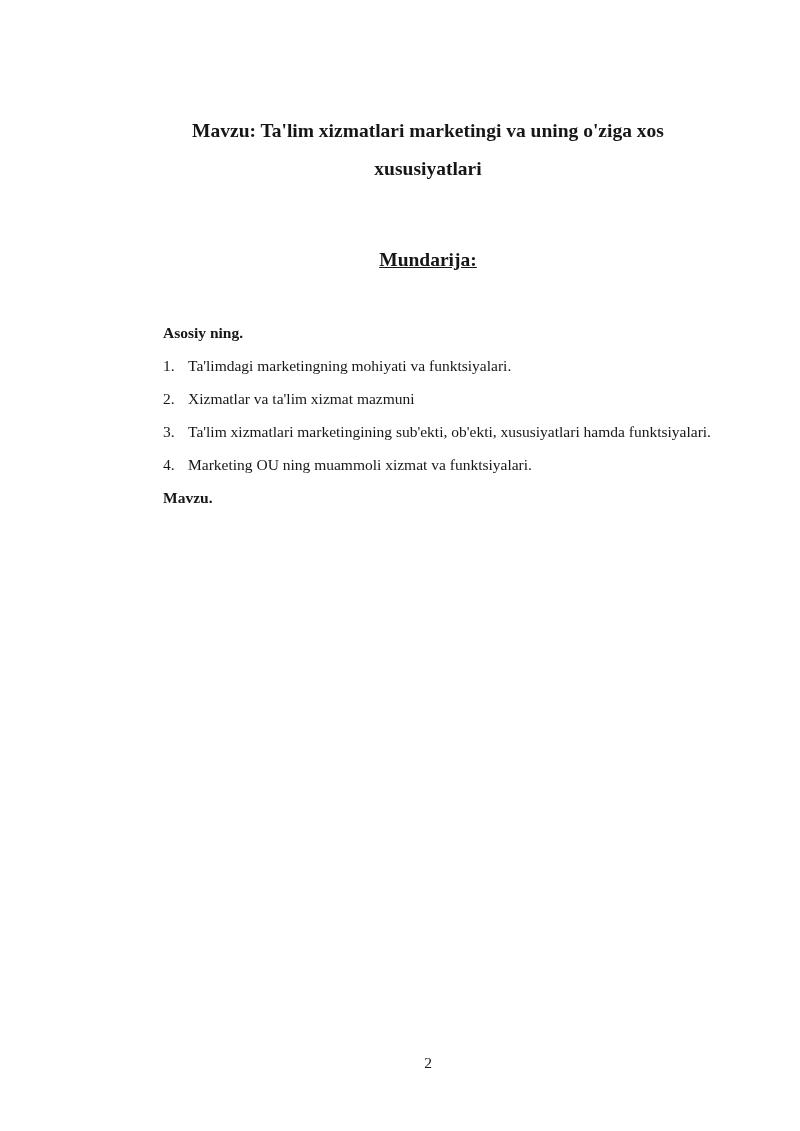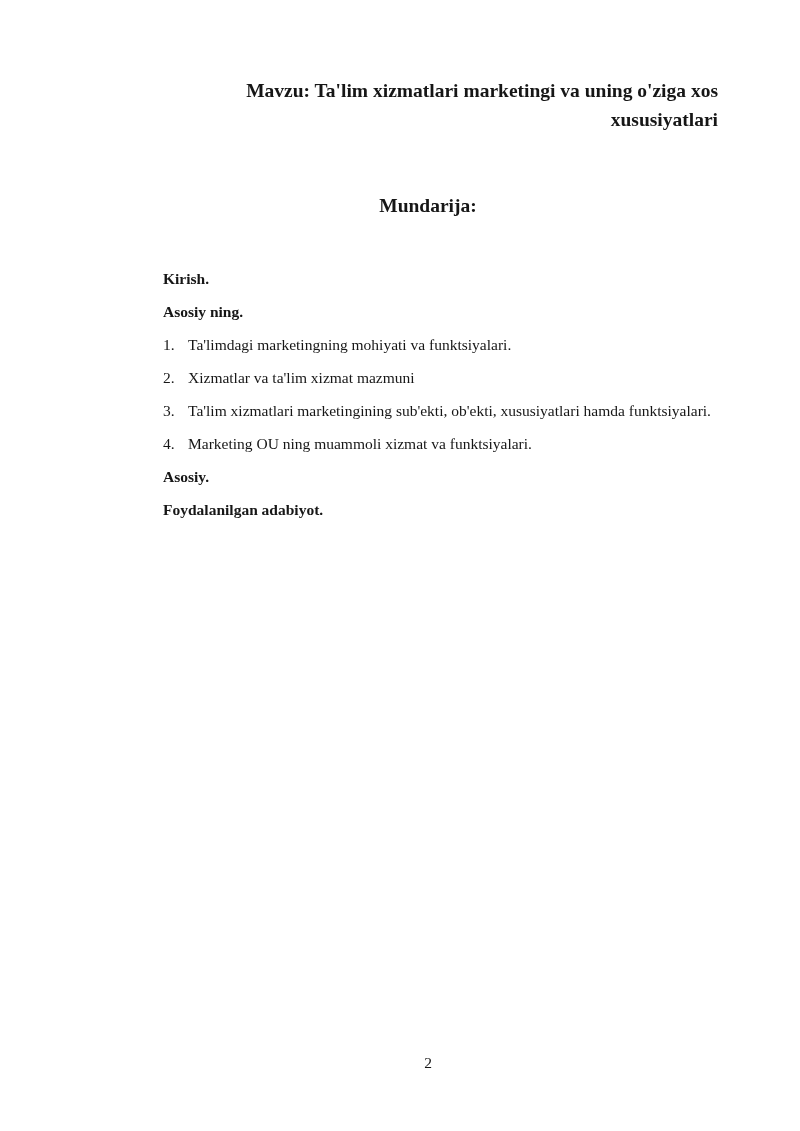--- a/index.html
+++ b/index.html
@@ -11,36 +11,37 @@
     position: relative;
     width: 800px;
     height: 1131px;
     background: #ffffff;
     font-family: "Liberation Serif", "DejaVu Serif", serif;
     color: #161616;
     overflow: hidden;
   }
   .doc-title {
     margin: 0;
-    padding-top: 76px;
+    padding-top: 112px;
     margin-left: 138px;
     width: 580px;
     font-size: 19.5px;
-    line-height: 29px;
+    line-height: 38px;
     font-weight: bold;
-    text-align: right;
+    text-align: center;
   }
   .toc-heading {
     margin: 0;
     margin-top: 58px;
     margin-left: 56px;
     font-size: 19.5px;
     line-height: 27px;
     font-weight: bold;
     text-align: center;
+    text-decoration: underline;
   }
   .body-text {
     margin-top: 43px;
     margin-left: 163px;
     margin-right: 59px;
     font-size: 15.5px;
     line-height: 33px;
   }
   .bold-line {
     margin: 0;
@@ -75,21 +76,20 @@
 <body>
 
 <div class="page">
 
   <h1 class="doc-title">Mavzu: Ta'lim xizmatlari marketingi va uning o'ziga xos xususiyatlari</h1>
 
   <h2 class="toc-heading">Mundarija:</h2>
 
   <div class="body-text">
 
-    <p class="bold-line">Kirish.</p>
 
     <p class="bold-line">Asosiy ning.</p>
 
     <ol class="toc-list">
       <li class="toc-item">
         <span class="num">1.</span>
         <span class="txt">Ta'limdagi marketingning mohiyati va funktsiyalari.</span>
       </li>
       <li class="toc-item">
         <span class="num">2.</span>
@@ -98,21 +98,20 @@
       <li class="toc-item">
         <span class="num">3.</span>
         <span class="txt">Ta'lim xizmatlari marketingining sub'ekti, ob'ekti, xususiyatlari hamda funktsiyalari.</span>
       </li>
       <li class="toc-item">
         <span class="num">4.</span>
         <span class="txt">Marketing OU ning muammoli xizmat va funktsiyalari.</span>
       </li>
     </ol>
 
-    <p class="bold-line">Asosiy.</p>
+    <p class="bold-line">Mavzu.</p>
 
-    <p class="bold-line">Foydalanilgan adabiyot.</p>
 
   </div>
 
   <div class="page-number">2</div>
 
 </div>
 
 </body></html>

